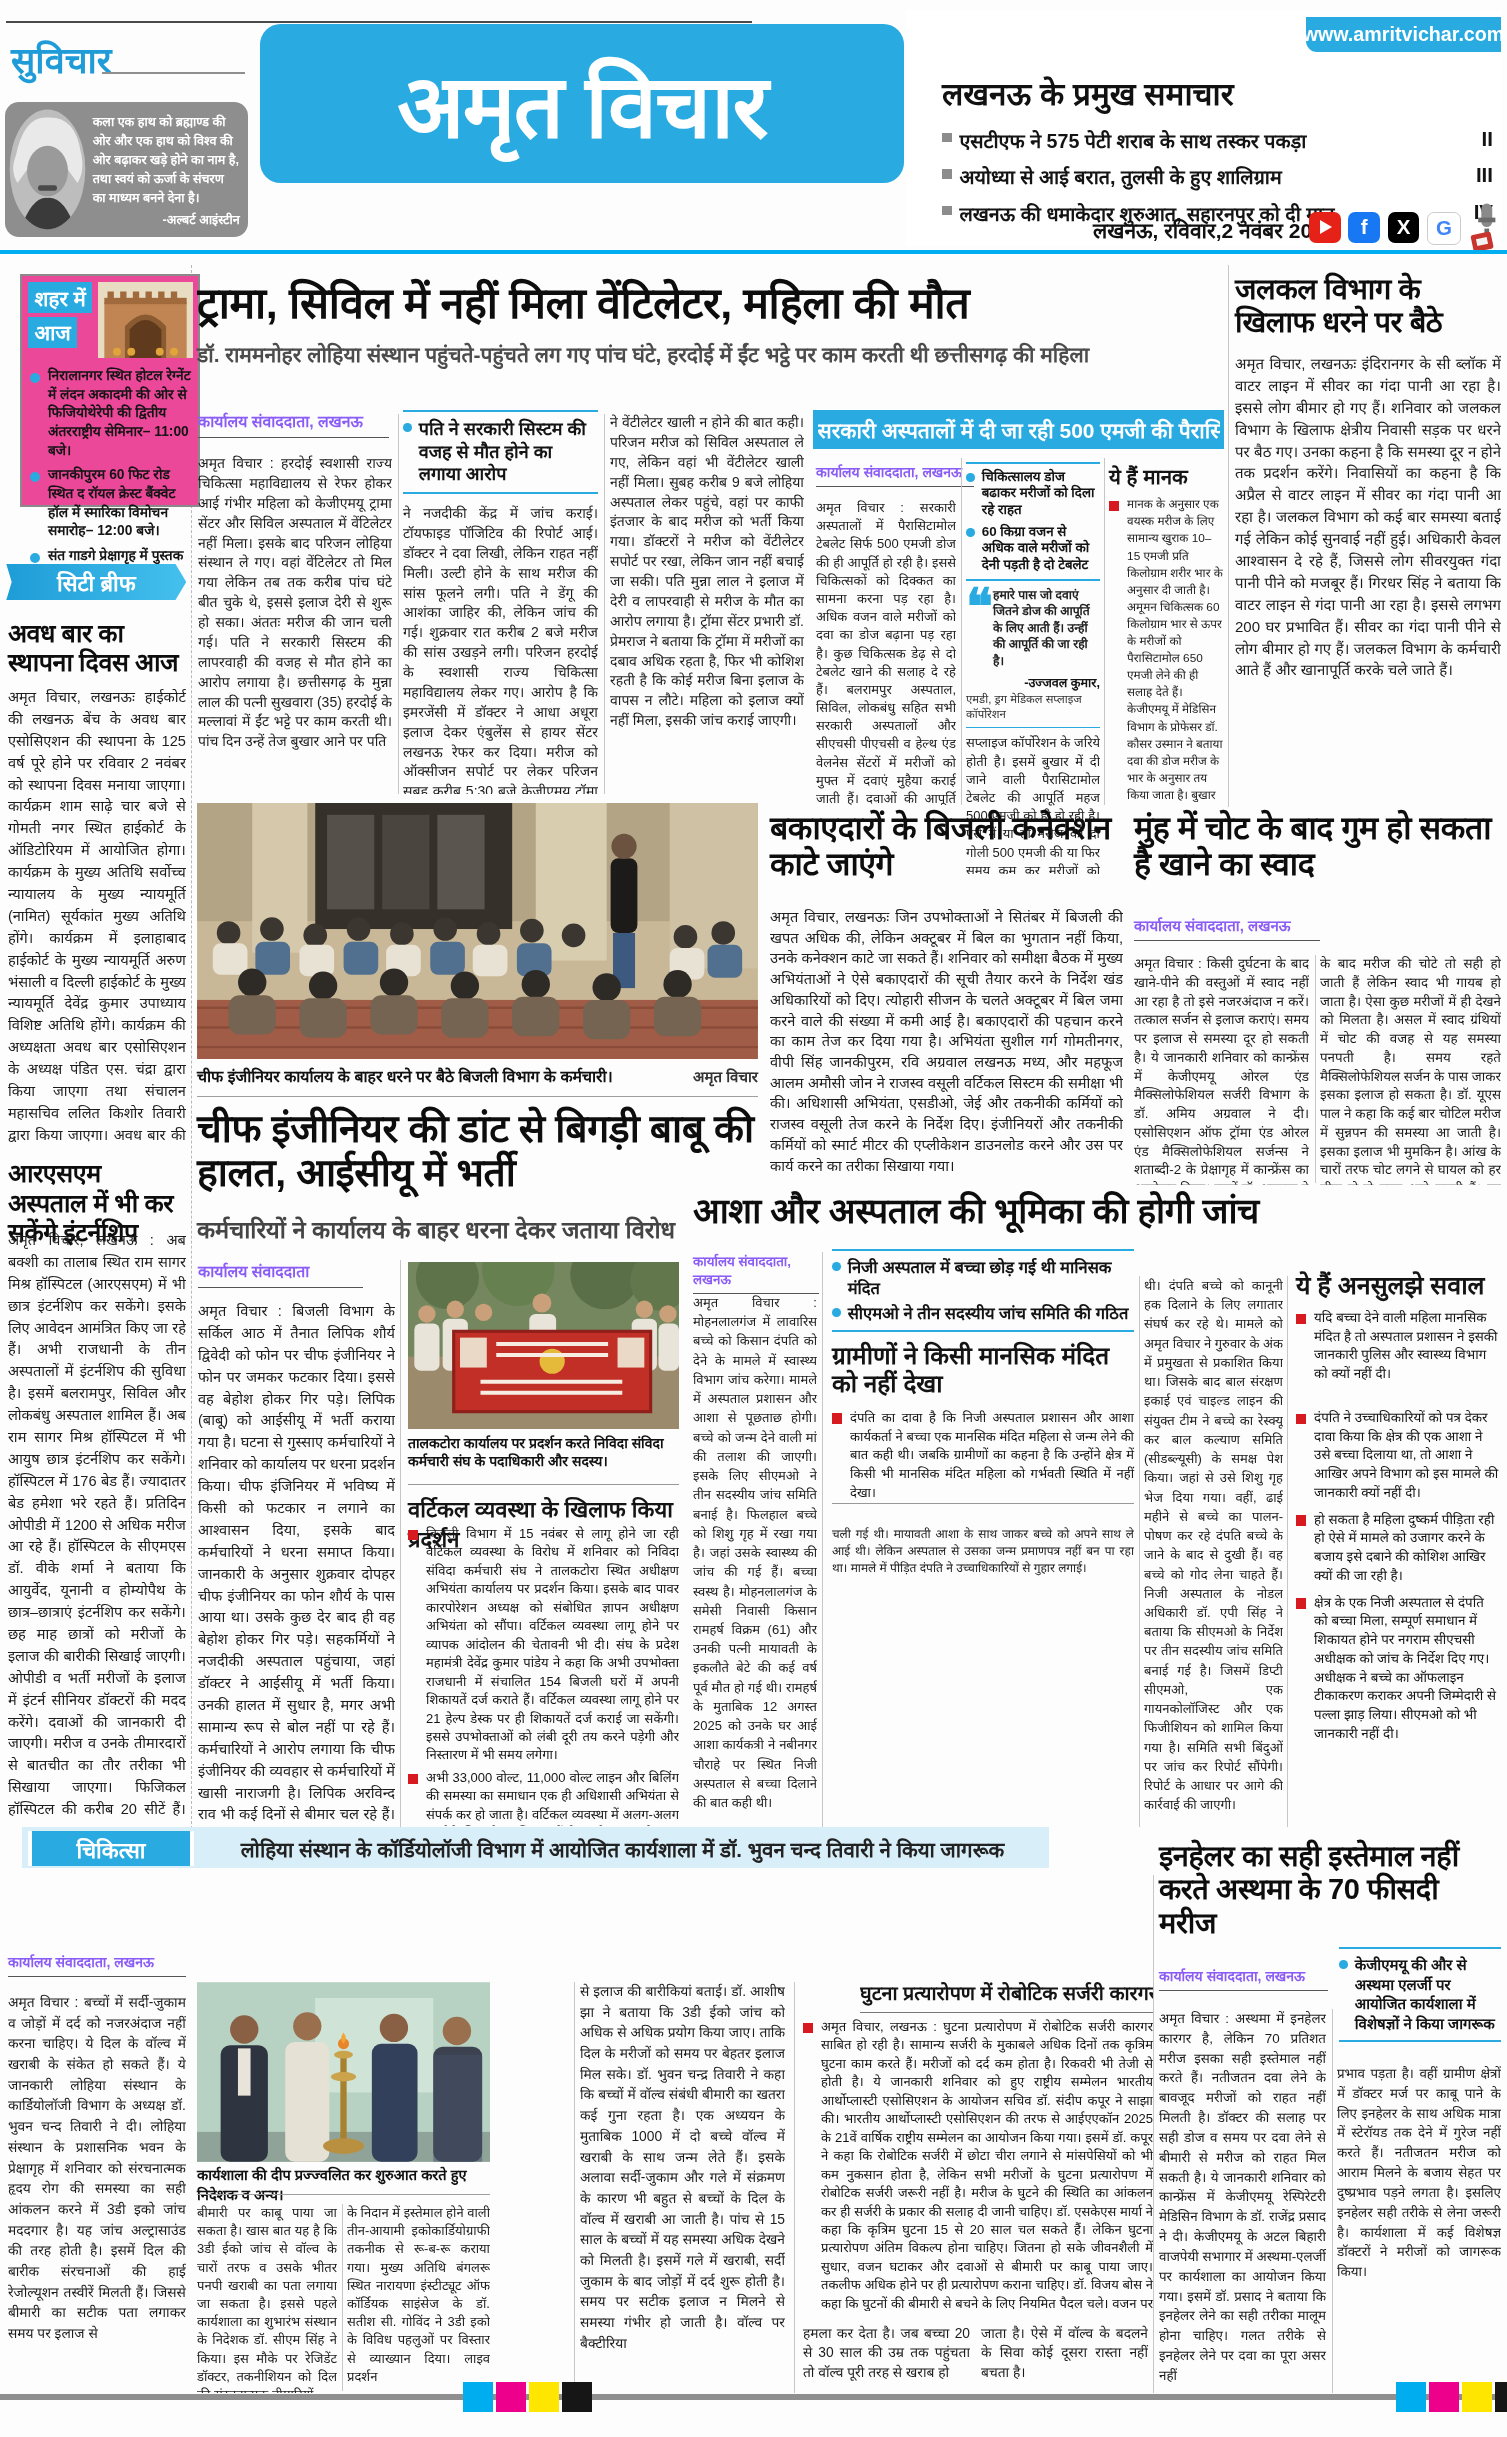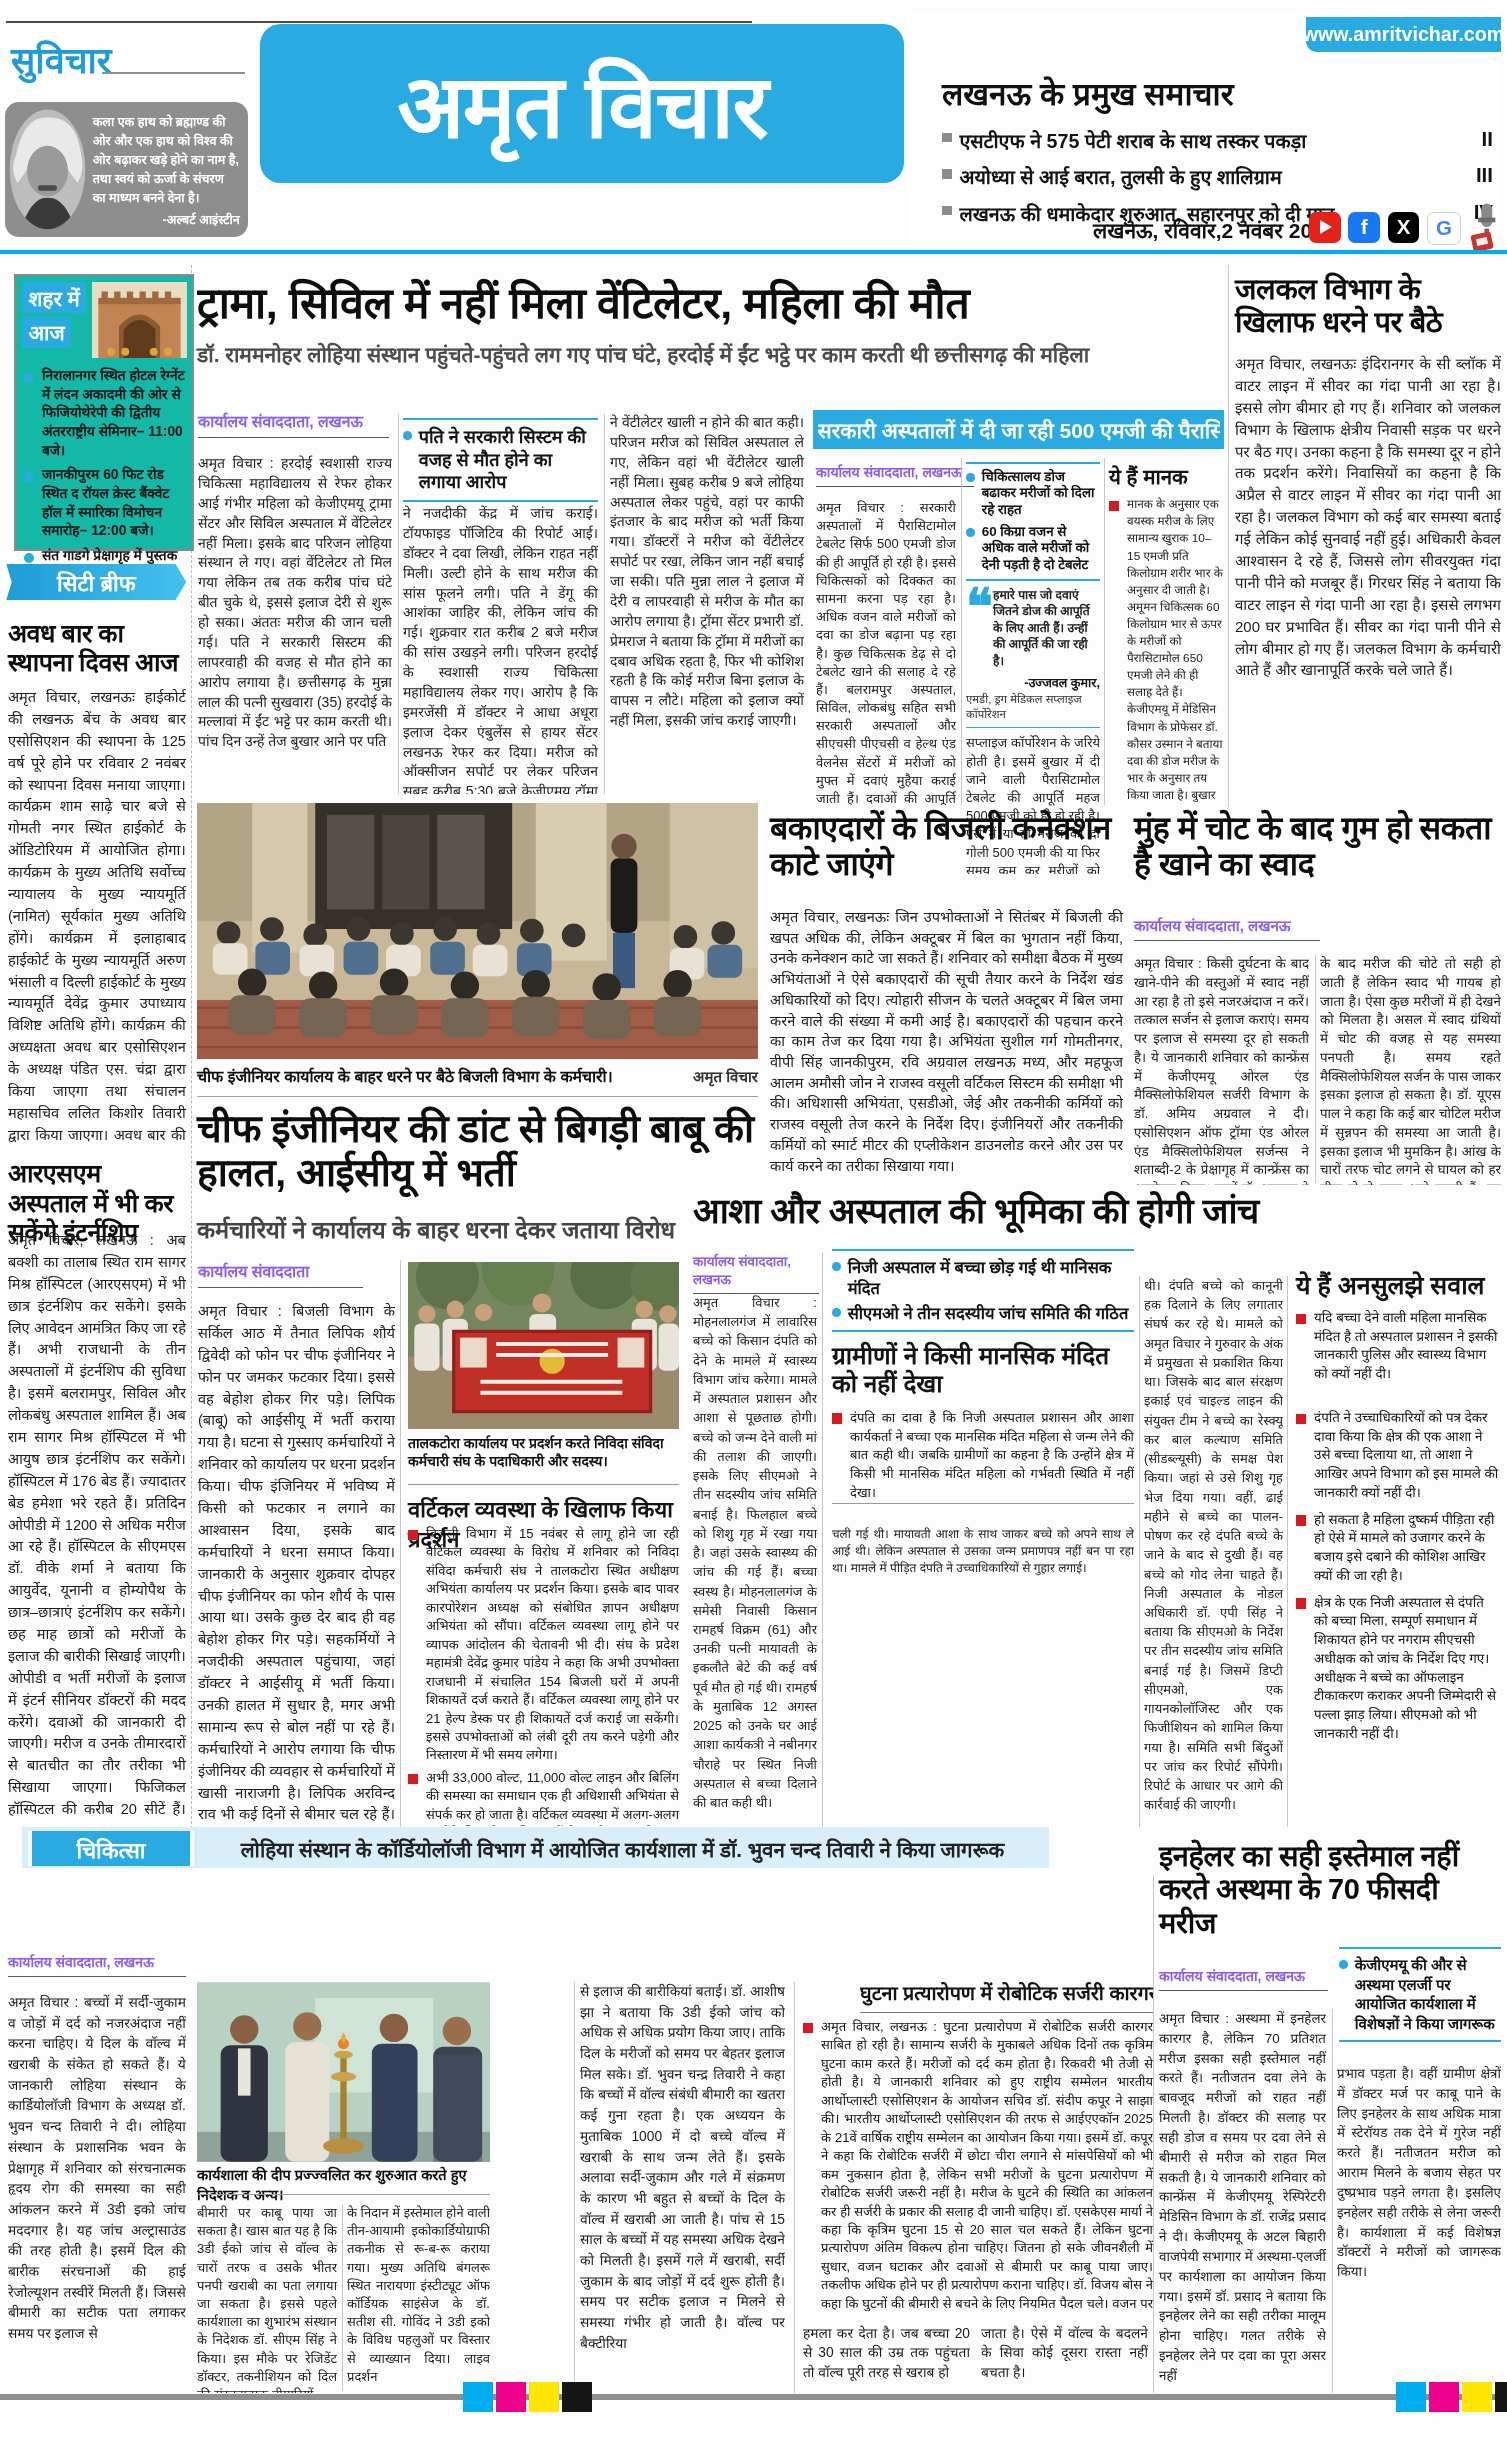--- a/index.html
+++ b/index.html
@@ -111,21 +111,21 @@
         <rect x="6" y="40" width="26" height="22" rx="3" fill="#c8352c" transform="rotate(-12 19 51)"></rect>
         <rect x="12" y="46" width="14" height="9" fill="#f2f2f2" transform="rotate(-12 19 51)"></rect>
       </svg>
     </div>
   </div>
 
   <div class="abs" style="left:0;top:250px;width:1508px;height:3.9px;background:#00aeef"></div>
 
   <div class="vr-dash" style="left:191px;top:265px;height:1564px"></div>
 
-  <div class="abs" style="left:14px;top:274px;width:180px;height:277px;border:2.4px solid #8a8a8a;background:#14b8a6;box-sizing:border-box">
+  <div class="abs" style="left:20px;top:274px;width:180px;height:233px;border:2.4px solid #8a8a8a;background:#ec4899;box-sizing:border-box">
     <div class="abs" style="left:6.3px;top:6.3px;">
       <div class="b" style="background:#29abe2;color:#fff;font-size:20.5px;padding:1.6px 6.3px;display:inline-block">शहर में</div><br>
       <div class="b" style="background:#29abe2;color:#fff;font-size:20.5px;padding:1.6px 6.3px;display:inline-block;margin-top:3.2px">आज</div>
     </div>
     <div class="abs" style="left:76px;top:6.3px;width:95px;height:76px">
       <svg width="95" height="76" viewBox="0 0 120 96">
         <rect width="120" height="96" fill="#e8dcc2"></rect>
         <rect x="8" y="26" width="104" height="70" fill="#c08552"></rect>
         <path d="M34 96 L34 56 Q60 26 86 56 L86 96Z" fill="#8a5a30"></path>
         <path d="M40 96 L40 60 Q60 36 80 60 L80 96Z" fill="#5f3a1c"></path>
@@ -167,21 +167,21 @@
 
   <div class="abs headline" style="left:7.9px;top:1159px;width:178px;font-size:25px;line-height:1.18">आरएसएम अस्पताल में भी कर सकेंगे इंटर्नशिप</div>
   <div class="abs body-t clip" style="left:7.9px;top:1230px;width:178px;height:592px;font-size:14.6px;line-height:1.5">अमृत विचार, लखनऊ : अब बक्शी का तालाब स्थित राम सागर मिश्र हॉस्पिटल (आरएसएम) में भी छात्र इंटर्नशिप कर सकेंगे। इसके लिए आवेदन आमंत्रित किए जा रहे हैं। अभी राजधानी के तीन अस्पतालों में इंटर्नशिप की सुविधा है। इसमें बलरामपुर, सिविल और लोकबंधु अस्पताल शामिल हैं। अब राम सागर मिश्र हॉस्पिटल में भी आयुष छात्र इंटर्नशिप कर सकेंगे। हॉस्पिटल में 176 बेड हैं। ज्यादातर बेड हमेशा भरे रहते हैं। प्रतिदिन ओपीडी में 1200 से अधिक मरीज आ रहे हैं। हॉस्पिटल के सीएमएस डॉ. वीके शर्मा ने बताया कि आयुर्वेद, यूनानी व होम्योपैथ के छात्र–छात्राएं इंटर्नशिप कर सकेंगे। छह माह छात्रों को मरीजों के इलाज की बारीकी सिखाई जाएगी। ओपीडी व भर्ती मरीजों के इलाज में इंटर्न सीनियर डॉक्टरों की मदद करेंगे। दवाओं की जानकारी दी जाएगी। मरीज व उनके तीमारदारों से बातचीत का तौर तरीका भी सिखाया जाएगा। फिजिकल हॉस्पिटल की करीब 20 सीटें हैं। उनमें से डॉक्टरों की अनुमति के बाद आयुष छात्रों की इंटर्नशिप शुरू की गई है।</div>
 
   <div class="abs headline clip" style="left:197px;top:272px;width:1030px;font-size:43px;white-space:nowrap;">ट्रामा, सिविल में नहीं मिला वेंटिलेटर, महिला की मौत</div>
   <div class="abs b" style="left:197px;top:340px;width:1030px;font-size:21px;color:#4c4c4c;">डॉ. राममनोहर लोहिया संस्थान पहुंचते-पहुंचते लग गए पांच घंटे, हरदोई में ईंट भट्ठे पर काम करती थी छत्तीसगढ़ की महिला</div>
 
   <div class="abs byline" style="left:198px;top:410px;width:191px;">कार्यालय संवाददाता, लखनऊ</div>
   <div class="abs body-t clip" style="left:198px;top:454px;width:194px;height:340px">अमृत विचार : हरदोई स्वशासी राज्य चिकित्सा महाविद्यालय से रेफर होकर आई गंभीर महिला को केजीएमयू ट्रामा सेंटर और सिविल अस्पताल में वेंटिलेटर नहीं मिला। इसके बाद परिजन लोहिया संस्थान ले गए। वहां वेंटिलेटर तो मिल गया लेकिन तब तक करीब पांच घंटे बीत चुके थे, इससे इलाज देरी से शुरू हो सका। अंततः मरीज की जान चली गई। पति ने सरकारी सिस्टम की लापरवाही की वजह से मौत होने का आरोप लगाया है। छत्तीसगढ़ के मुन्ना लाल की पत्नी सुखवारा (35) हरदोई के मल्लावां में ईंट भट्टे पर काम करती थी। पांच दिन उन्हें तेज बुखार आने पर पति</div>
 
-  <div class="abs subcyan" style="left:403px;top:410px;width:195px;padding:6.3px 0;margin-top:8px;">
+  <div class="abs subcyan" style="left:403px;top:410px;width:195px;padding:6.3px 0;">
     <div class="li">
         <span class="gdot"></span>
       <span class="b" style="font-size:18px;line-height:1.25;flex:1">पति ने सरकारी सिस्टम की वजह से मौत होने का लगाया आरोप</span>
       </div>
   </div>
   <div class="abs body-t clip" style="left:403px;top:504px;width:195px;height:290px">ने नजदीकी केंद्र में जांच कराई। टॉयफाइड पॉजिटिव की रिपोर्ट आई। डॉक्टर ने दवा लिखी, लेकिन राहत नहीं मिली। उल्टी होने के साथ मरीज की सांस फूलने लगी। पति ने डेंगू की आशंका जाहिर की, लेकिन जांच की गई। शुक्रवार रात करीब 2 बजे मरीज की सांस उखड़ने लगी। परिजन हरदोई के स्वशासी राज्य चिकित्सा महाविद्यालय लेकर गए। आरोप है कि इमरजेंसी में डॉक्टर ने आधा अधूरा इलाज देकर एंबुलेंस से हायर सेंटर लखनऊ रेफर कर दिया। मरीज को ऑक्सीजन सपोर्ट पर लेकर परिजन सुबह करीब 5:30 बजे केजीएमयू ट्रॉमा पहुंचे। डॉक्टरों</div>
   <div class="abs body-t clip" style="left:610px;top:413px;width:194px;height:381px">ने वेंटीलेटर खाली न होने की बात कही। परिजन मरीज को सिविल अस्पताल ले गए, लेकिन वहां भी वेंटीलेटर खाली नहीं मिला। सुबह करीब 9 बजे लोहिया अस्पताल लेकर पहुंचे, वहां पर काफी इंतजार के बाद मरीज को भर्ती किया गया। डॉक्टरों ने मरीज को वेंटीलेटर सपोर्ट पर रखा, लेकिन जान नहीं बचाई जा सकी। पति मुन्ना लाल ने इलाज में देरी व लापरवाही से मरीज के मौत का आरोप लगाया है। ट्रॉमा सेंटर प्रभारी डॉ. प्रेमराज ने बताया कि ट्रॉमा में मरीजों का दबाव अधिक रहता है, फिर भी कोशिश रहती है कि कोई मरीज बिना इलाज के वापस न लौटे। महिला को इलाज क्यों नहीं मिला, इसकी जांच कराई जाएगी।</div>
 
   <div class="vr" style="left:398px;top:414px;height:380px"></div>
   <div class="vr" style="left:604px;top:414px;height:380px"></div>

